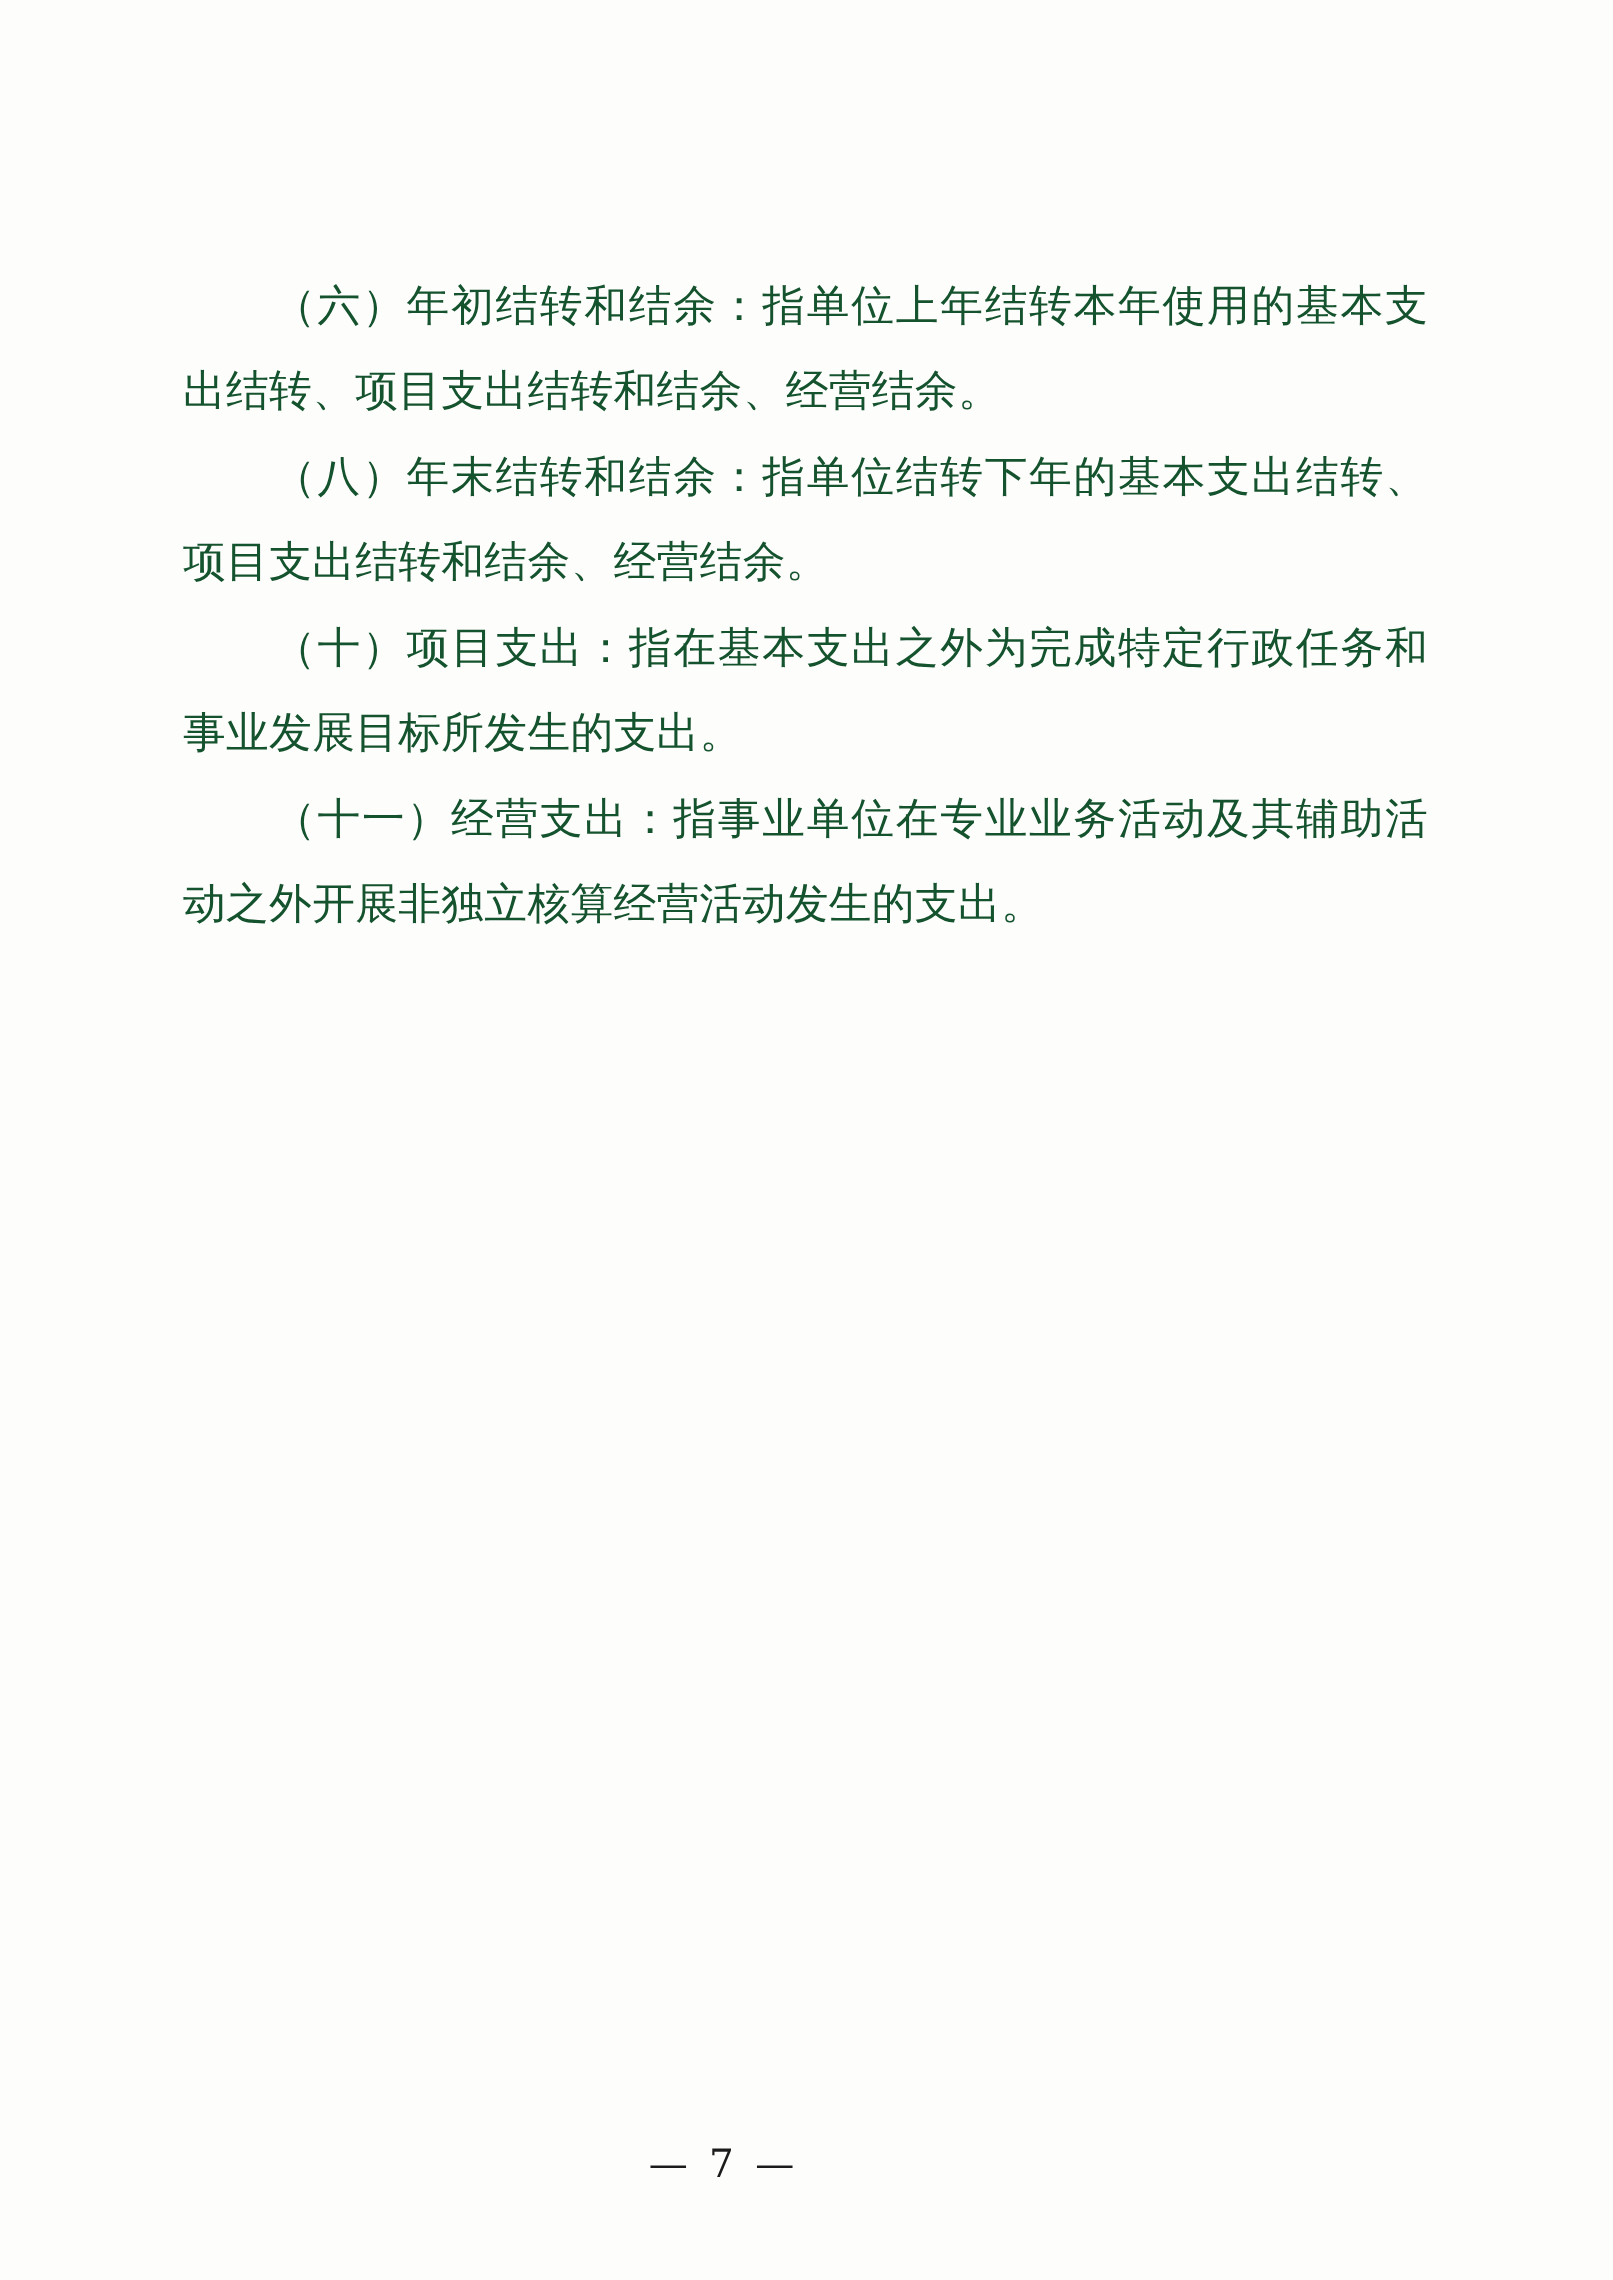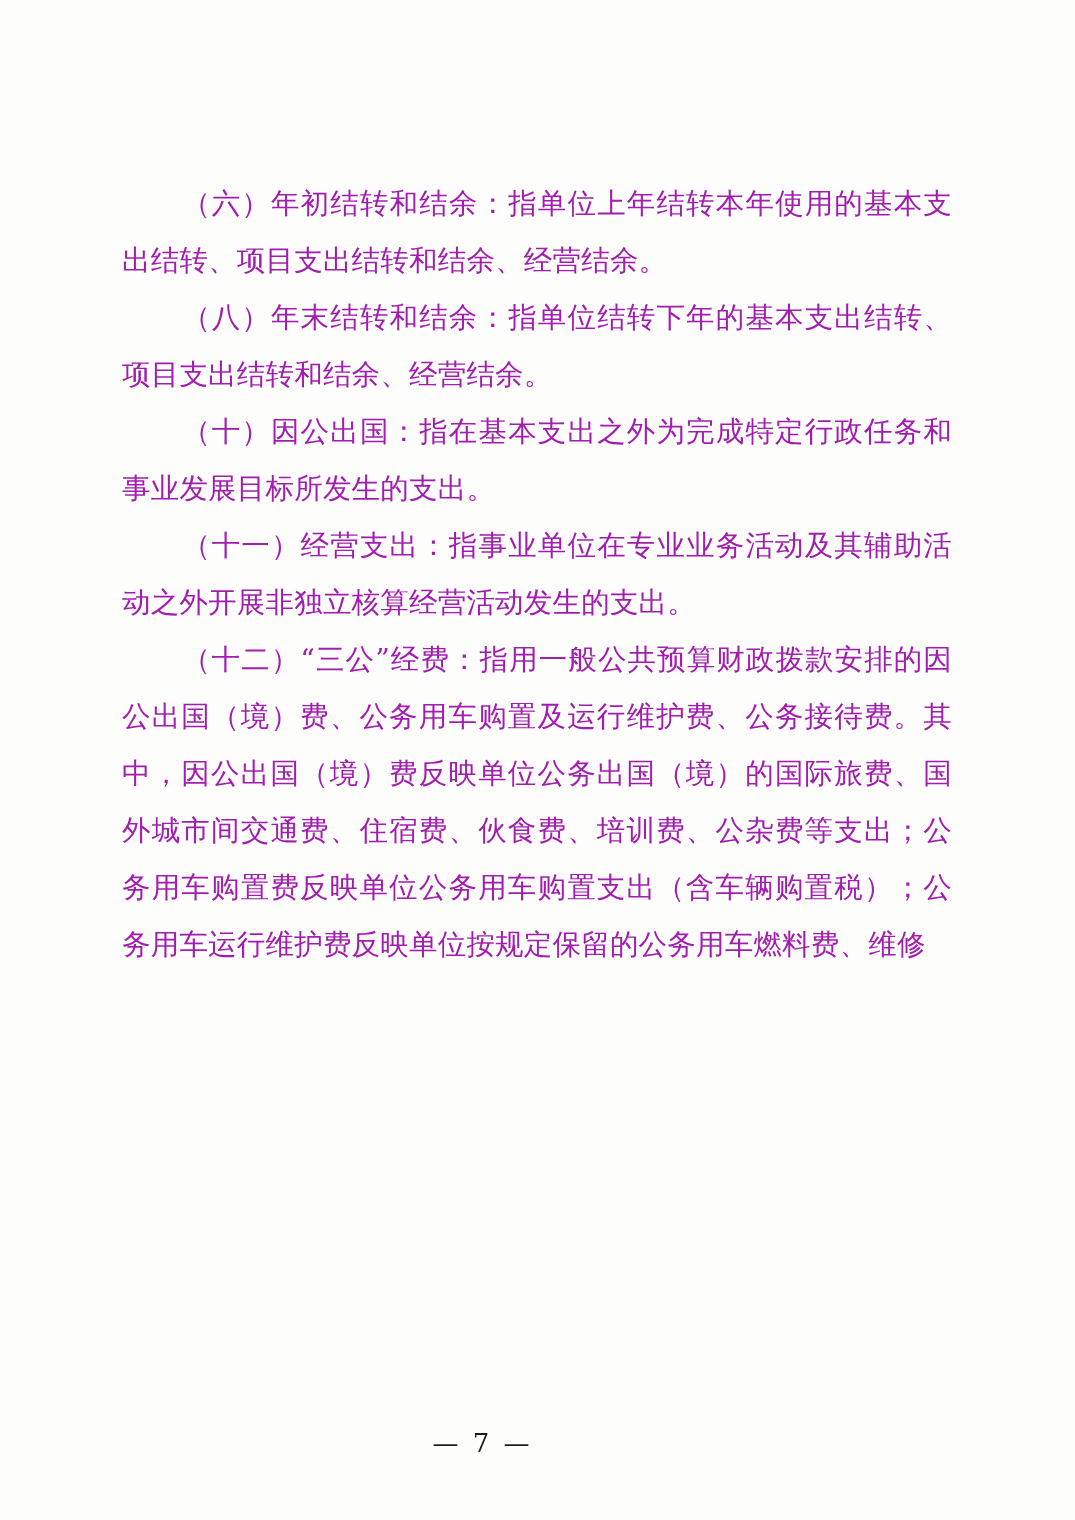--- a/index.html
+++ b/index.html
@@ -18,21 +18,21 @@
   .content {
     position: absolute;
     left: 122px;
     top: 175px;
     width: 830px;
   }
   .para {
     font-family: "DejaVu Serif", "Liberation Serif", serif;
     font-size: 28.5px;
     line-height: 57px;
-    color: #a21caf;
+    color: #14532d;
     text-align: justify;
     text-justify: inter-ideograph;
     margin: 0 0 0 0;
     letter-spacing: 0.2px;
   }
   .para {
     text-indent: 60px;
   }
   .footer {
     position: absolute;
@@ -49,20 +49,19 @@
     letter-spacing: 3px;
   }
 </style>
 </head>
 <body>
 
 <div class="page">
   <div class="content">
     <p class="para">（六）年初结转和结余：指单位上年结转本年使用的基本支出结转、项目支出结转和结余、经营结余。</p>
     <p class="para">（八）年末结转和结余：指单位结转下年的基本支出结转、项目支出结转和结余、经营结余。</p>
-    <p class="para">（十）因公出国：指在基本支出之外为完成特定行政任务和事业发展目标所发生的支出。</p>
+    <p class="para">（十）项目支出：指在基本支出之外为完成特定行政任务和事业发展目标所发生的支出。</p>
     <p class="para">（十一）经营支出：指事业单位在专业业务活动及其辅助活动之外开展非独立核算经营活动发生的支出。</p>
-    <p class="para">（十二）“三公”经费：指用一般公共预算财政拨款安排的因公出国（境）费、公务用车购置及运行维护费、公务接待费。其中，因公出国（境）费反映单位公务出国（境）的国际旅费、国外城市间交通费、住宿费、伙食费、培训费、公杂费等支出；公务用车购置费反映单位公务用车购置支出（含车辆购置税）；公务用车运行维护费反映单位按规定保留的公务用车燃料费、维修</p>
   </div>
   <div class="footer">
     <span class="pagenum">— 7 —</span>
   </div>
 </div>
 
 </body></html>

